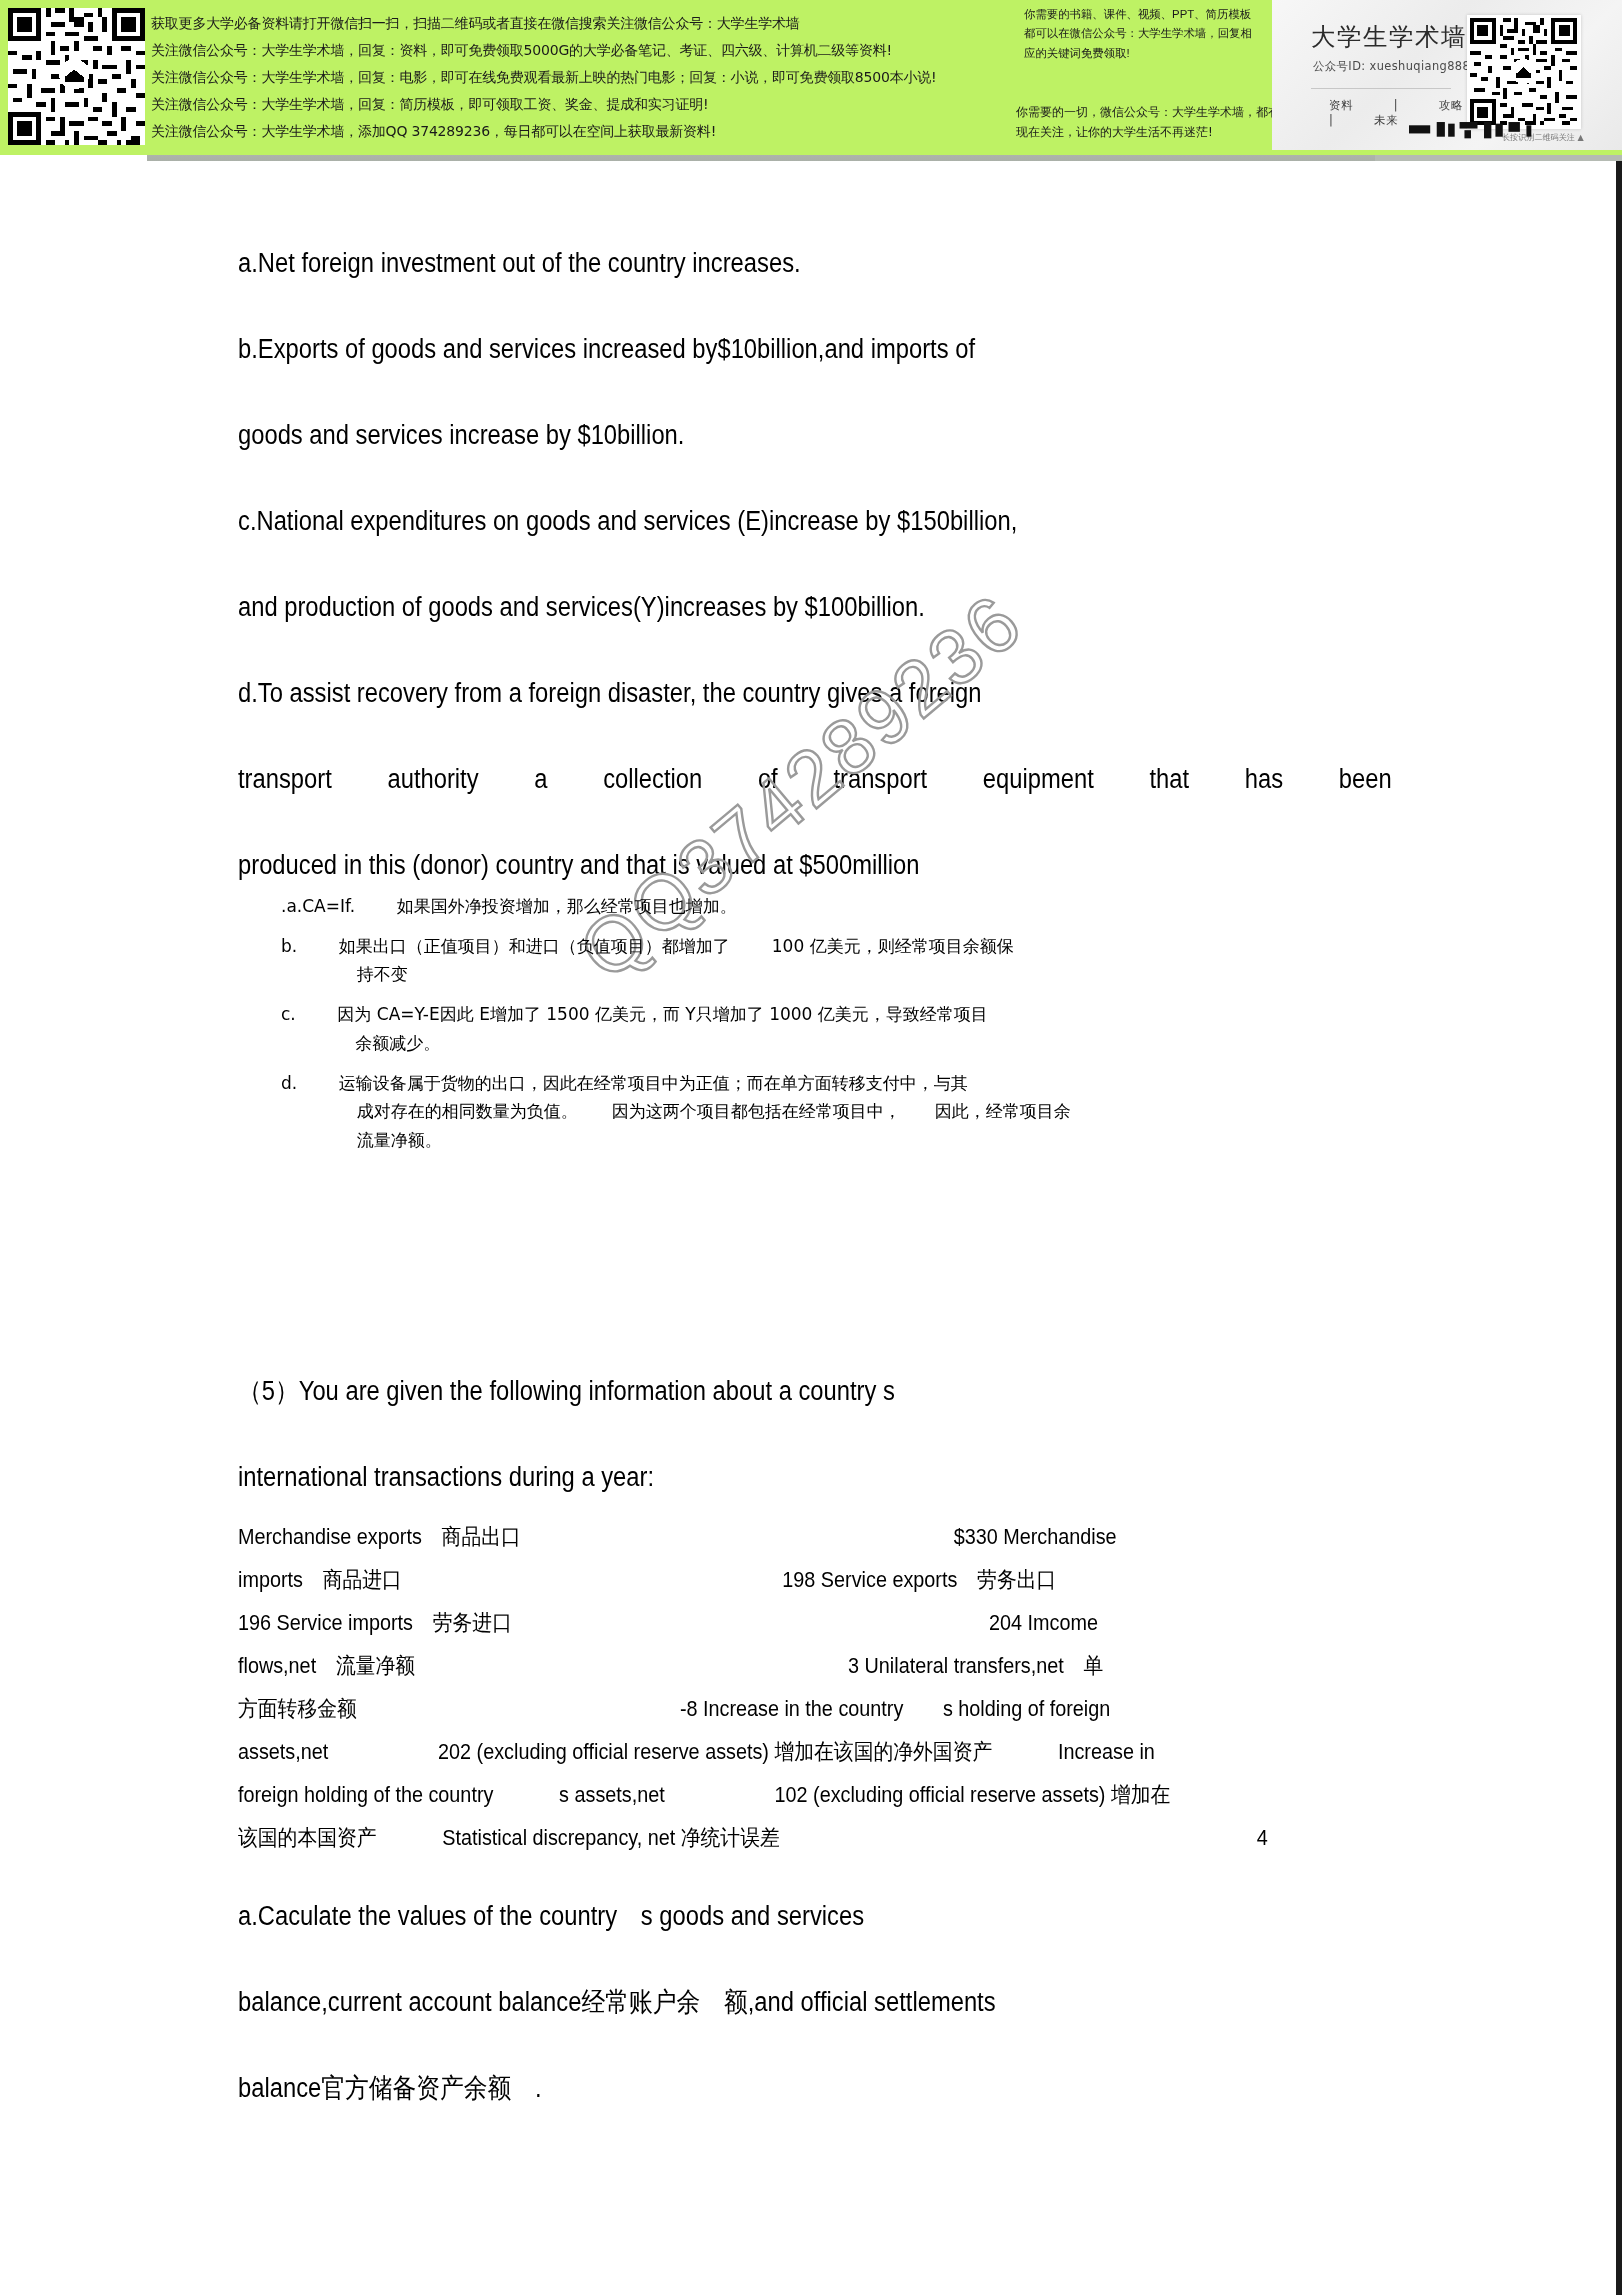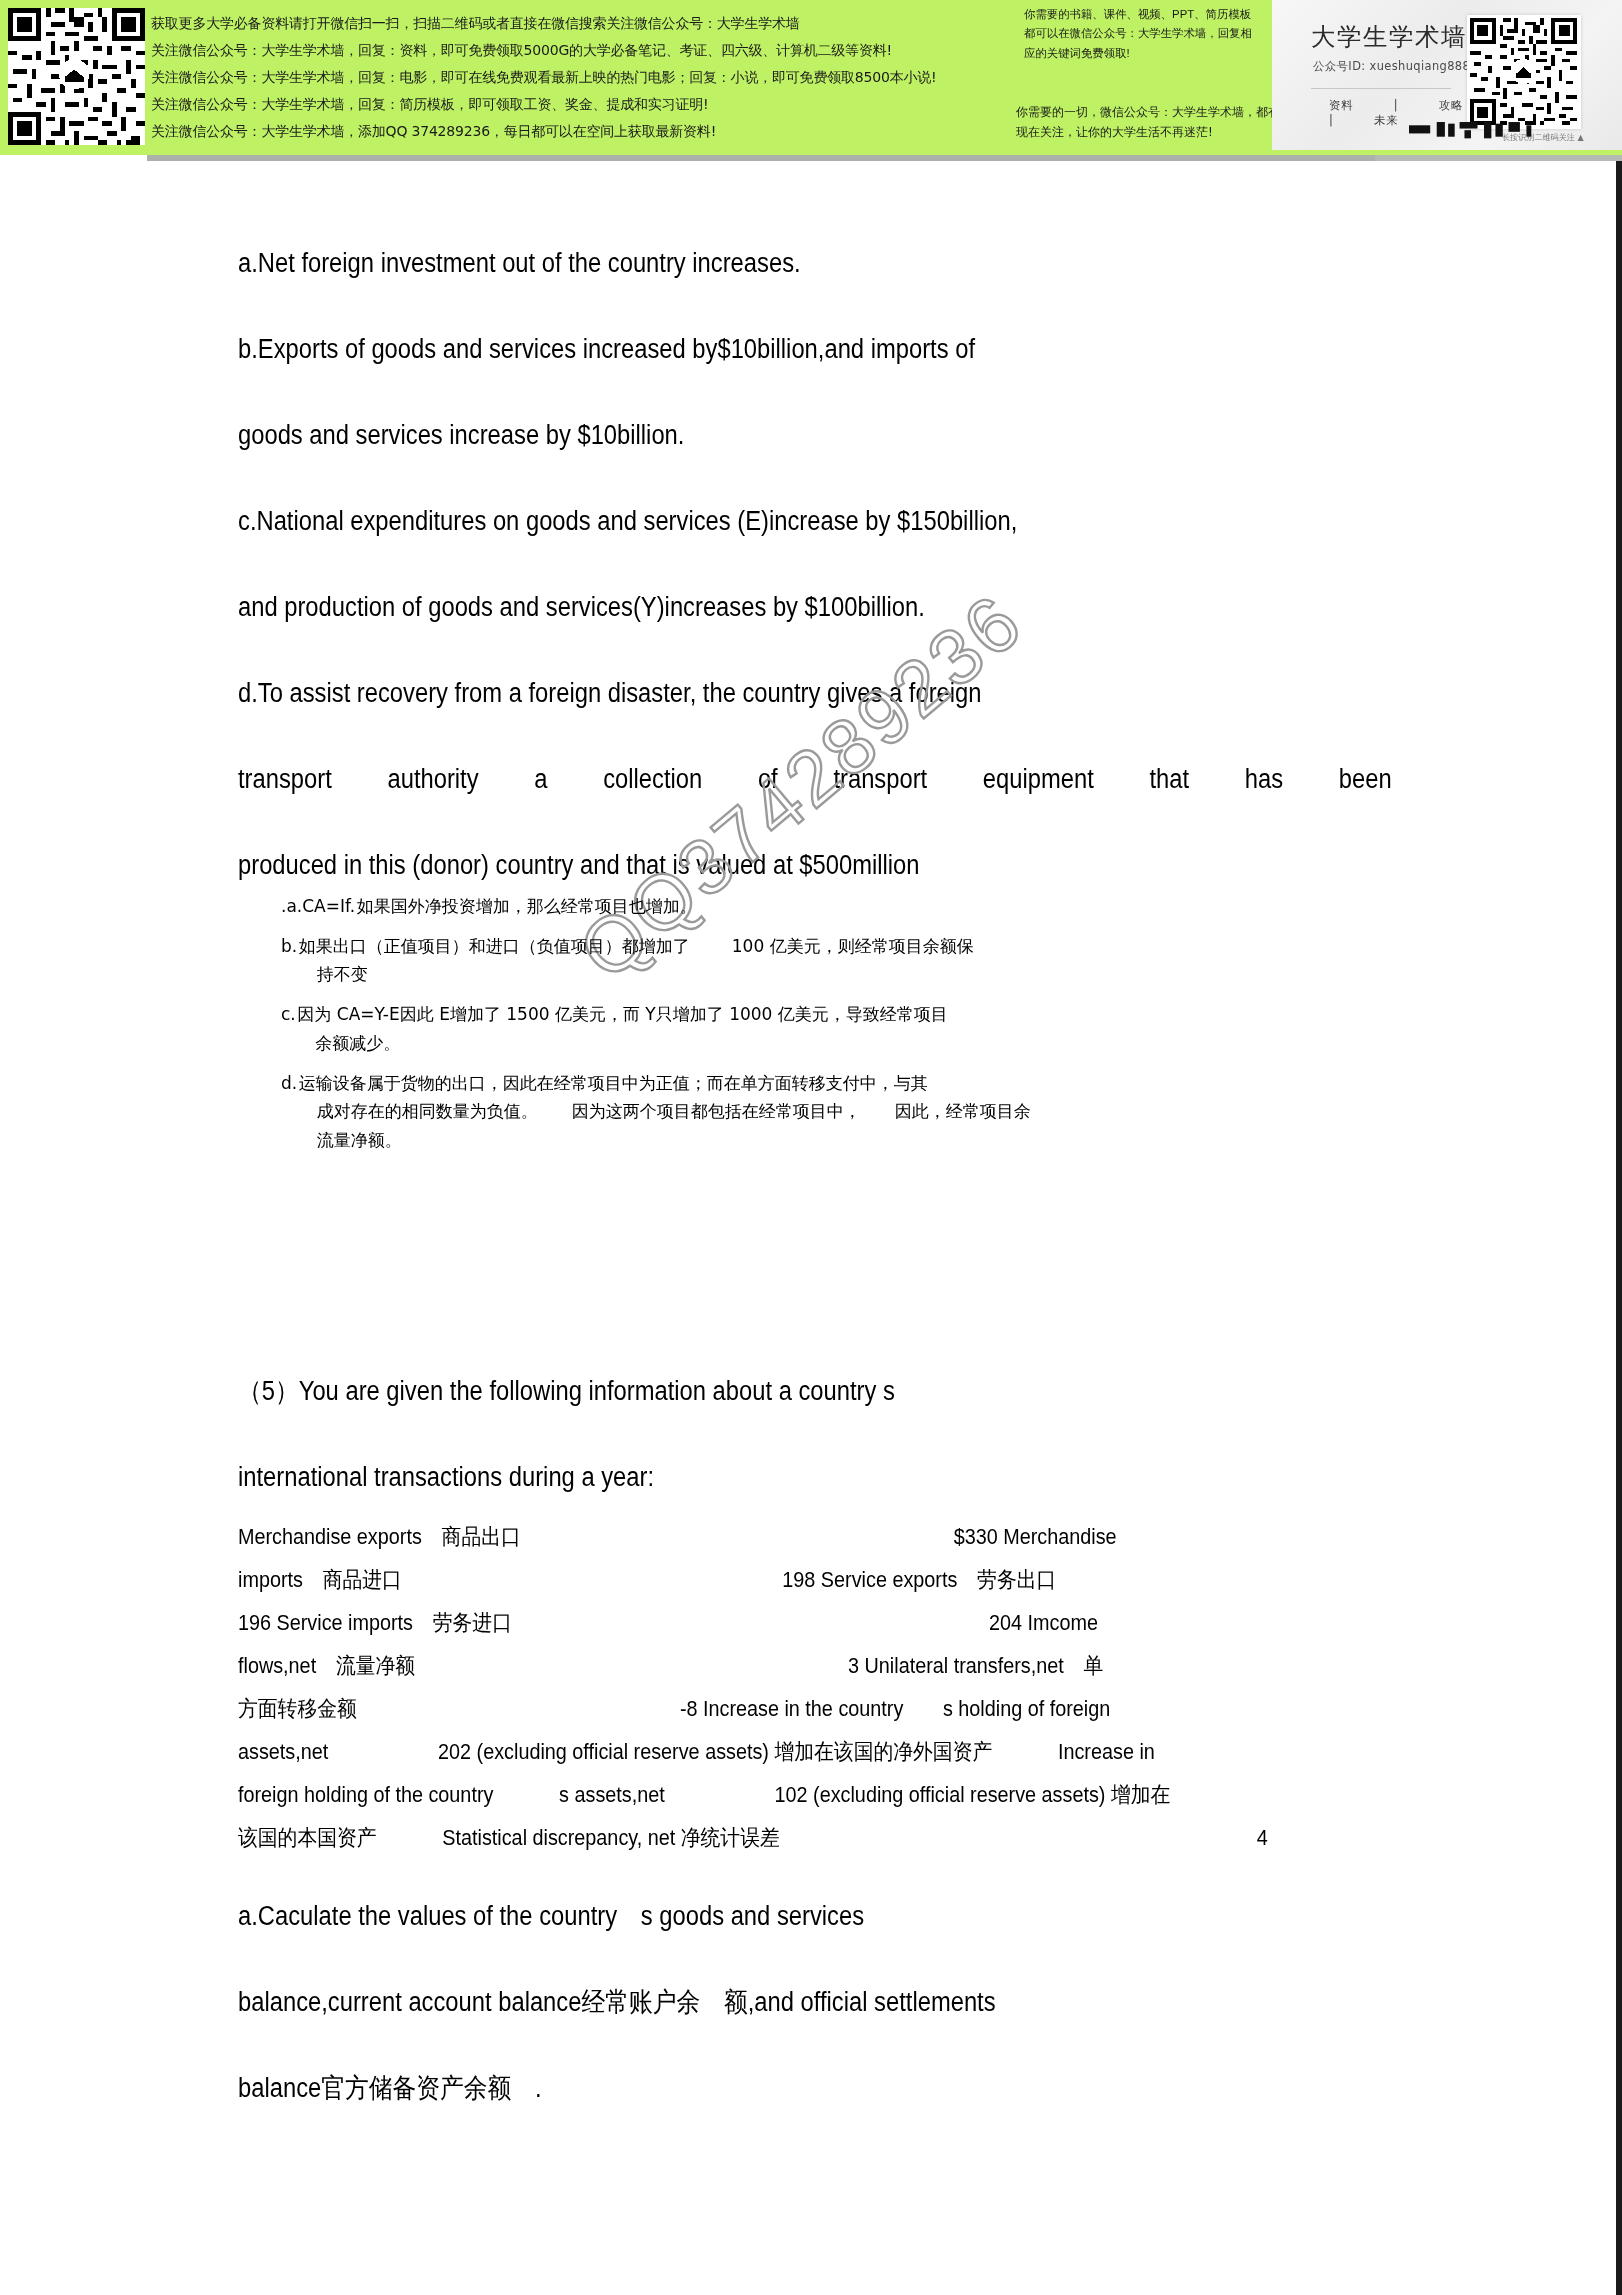--- a/index.html
+++ b/index.html
@@ -197,20 +197,21 @@
     width: 1103px;
     z-index: 5;
   }
   .ans-item {
     display: flex;
     font-family: "DejaVu Sans", sans-serif;
     font-size: 17px;
     color: #000;
     line-height: 28.5px;
     margin-bottom: 11.4px;
+    gap: 40px;
   }
   .ans-marker {
     flex: 0 0 auto;
     white-space: nowrap;
     padding-right: 1.6px;
   }
   .ans-text {
     flex: 1 1 auto;
   }
   .ans-text .sub {

